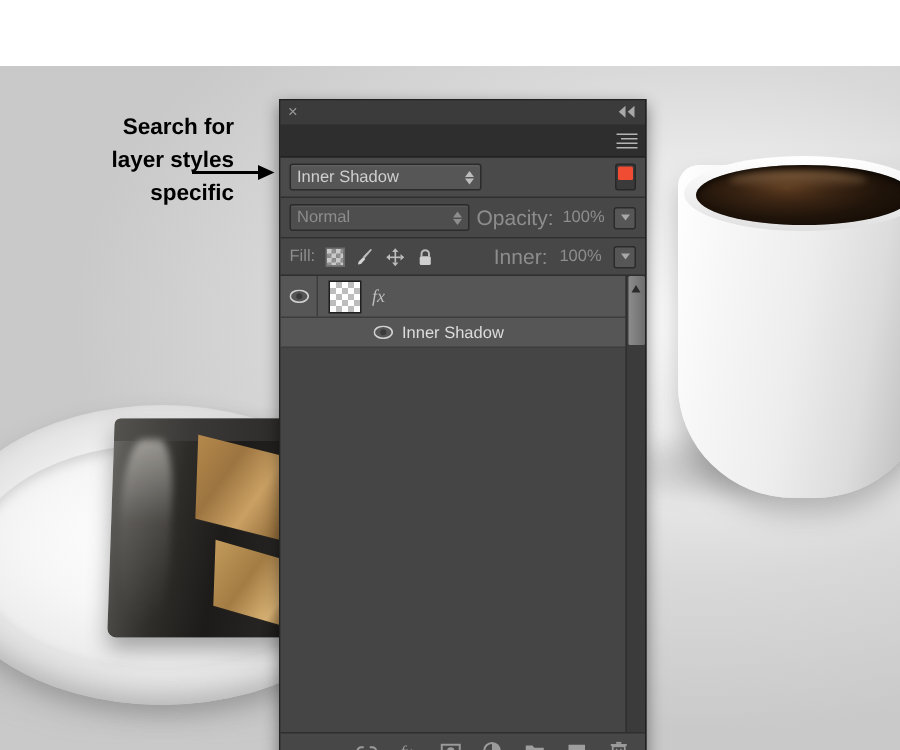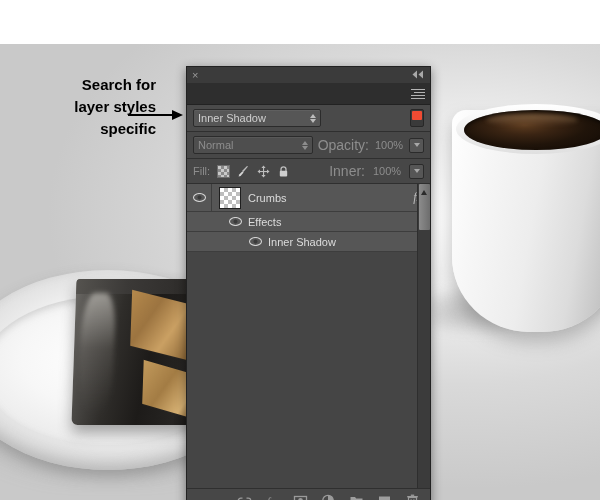--- a/index.html
+++ b/index.html
@@ -478,31 +478,23 @@
     <div class="layers">
 
       <div class="layer-row">
         <span class="eye-cell">
           <svg class="eye" viewBox="0 0 13 9" aria-hidden="true">
             <ellipse cx="6.5" cy="4.5" rx="6" ry="4" fill="none" stroke="#d0d0d0" stroke-width="1.1"></ellipse>
             <circle cx="6.5" cy="4.5" r="2" fill="#3a3a3a"></circle>
           </svg>
         </span>
         <span class="thumb"></span>
-        <span class="layer-name">Crumbs</span>
         <span class="fx-mark">fx</span>
       </div>
 
-      <div class="fx-row">
-        <svg class="eye eye-sm" viewBox="0 0 13 9" aria-hidden="true">
-          <ellipse cx="6.5" cy="4.5" rx="6" ry="4" fill="none" stroke="#d0d0d0" stroke-width="1.1"></ellipse>
-          <circle cx="6.5" cy="4.5" r="2" fill="#3a3a3a"></circle>
-        </svg>
-        <span>Effects</span>
-      </div>
 
       <div class="fx-row child">
         <svg class="eye eye-sm" viewBox="0 0 13 9" aria-hidden="true">
           <ellipse cx="6.5" cy="4.5" rx="6" ry="4" fill="none" stroke="#d0d0d0" stroke-width="1.1"></ellipse>
           <circle cx="6.5" cy="4.5" r="2" fill="#3a3a3a"></circle>
         </svg>
         <span>Inner Shadow</span>
       </div>
 
       <div class="scroll">

